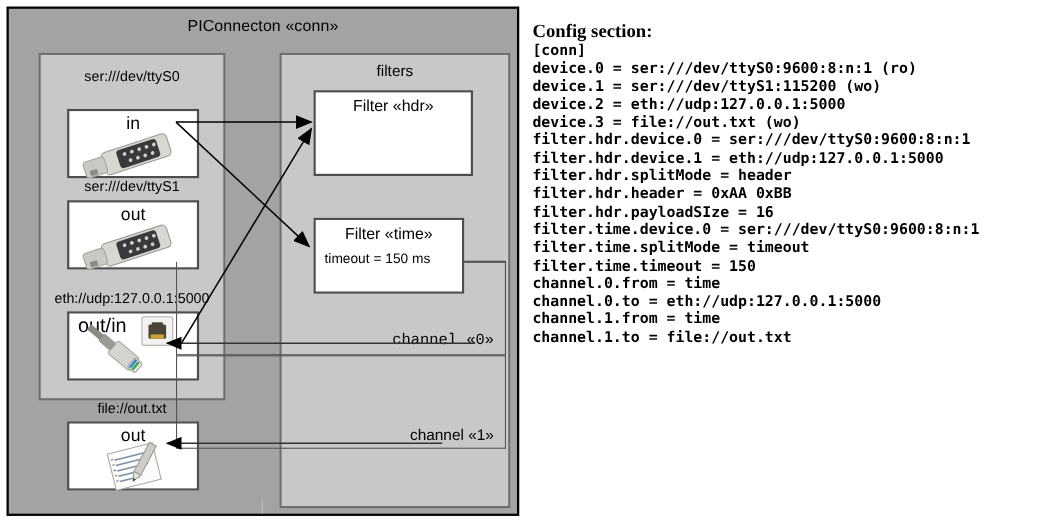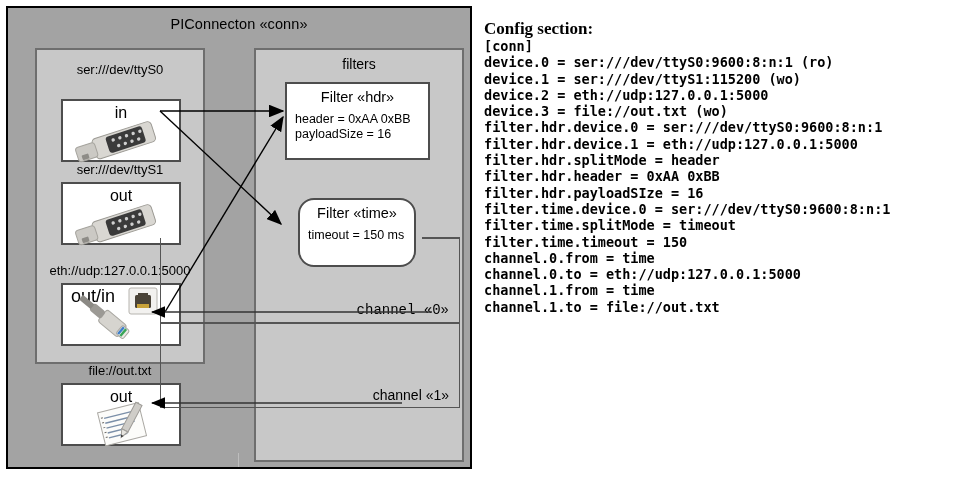--- a/index.html
+++ b/index.html
@@ -182,27 +182,23 @@
         </g>
       </svg>
     </div>
   </div>
 
   <div id="filters-panel" class="panel">
     <div class="panel-title">filters</div>
 
     <div class="filterbox" style="left:29px;top:32px;width:145px;height:78px;">
       <div class="filter-title">Filter «hdr»</div>
-      <div class="filter-props">
-        <div>header = 0xAA 0xBB</div>
-        <div>payloadSize = 16</div>
-      </div>
-    </div>
-
-    <div class="filterbox" style="left:42px;top:148px;width:118px;height:69px;border-radius:16px;">
+    </div>
+
+    <div class="filterbox" style="left:29px;top:148px;width:137px;height:69px;">
       <div class="filter-title">Filter «time»</div>
       <div class="filter-props">
         <div>timeout = 150 ms</div>
       </div>
     </div>
 
     <div class="chanbox" style="left:-96px;top:188px;width:300px;height:85px;border-top:none;border-right:1.5px solid #555;font-family:Liberation Mono, monospace;">
       <div class="chan-label">channel «0»</div>
     </div>
 

